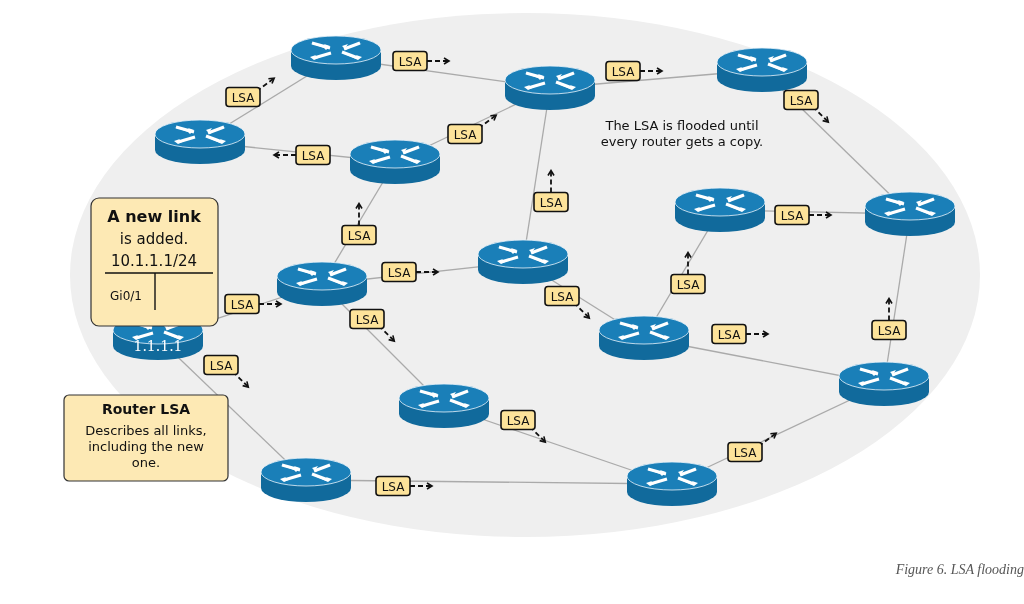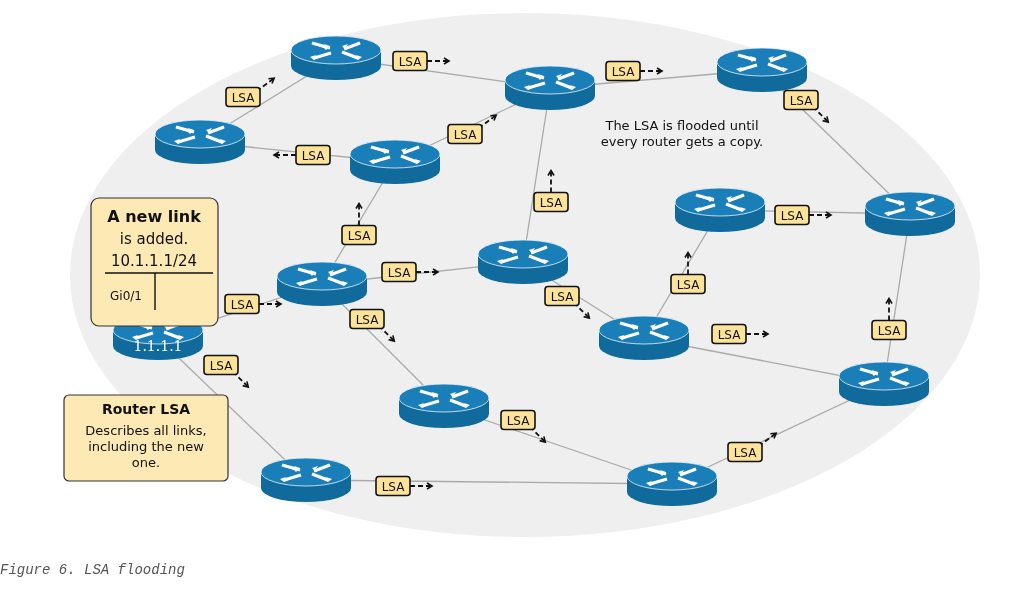--- a/index.html
+++ b/index.html
@@ -1,18 +1,18 @@
 <!DOCTYPE html>
 <html><head>
 <meta charset="utf-8">
 <style>
   html,body{margin:0;padding:0;background:#fff;}
   body{width:1024px;height:604px;position:relative;overflow:hidden;font-family:"DejaVu Sans",sans-serif;}
   #diagram{position:absolute;left:0;top:0;width:1024px;height:560px;}
-  .caption{position:absolute;left:0;width:1024px;top:562px;text-align:left;font-family:Liberation Mono, monospace;font-style:italic;font-size:14px;color:#555;}
+  .caption{position:absolute;left:0;width:1024px;top:562px;text-align:right;font-family:Liberation Serif, serif;font-style:italic;font-size:14px;color:#555;}
   .lsa-text{font-family:"DejaVu Sans",sans-serif;font-size:12px;fill:#111;}
   .note-title{font-family:"DejaVu Sans",sans-serif;font-weight:bold;}
   .note-text{font-family:"DejaVu Sans",sans-serif;fill:#111;}
 </style>
 </head>
 <body>
 
 <svg id="diagram" viewBox="0 0 1024 560" xmlns="http://www.w3.org/2000/svg">
   <defs>
     <marker id="arrowhead" markerWidth="8" markerHeight="8" refX="6" refY="4" orient="auto" markerUnits="userSpaceOnUse">

